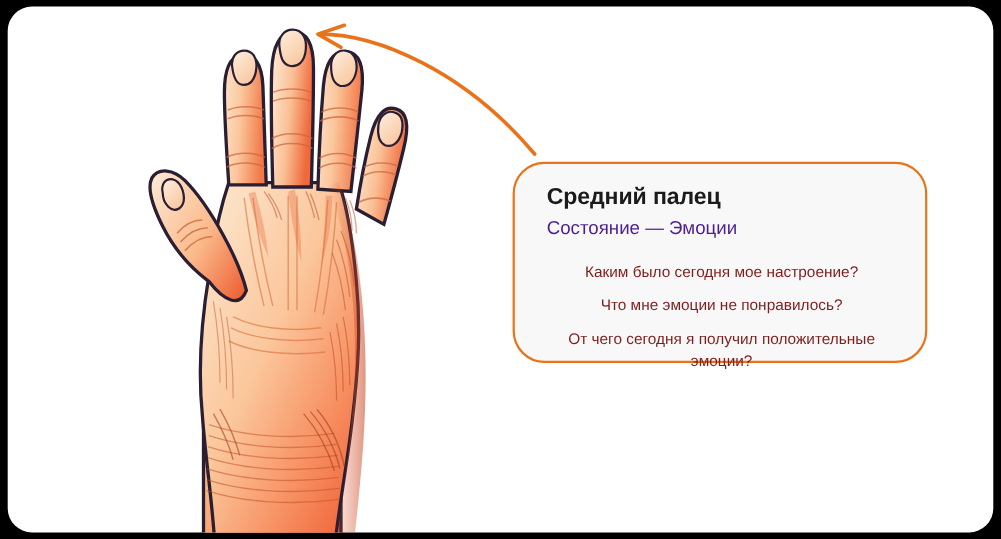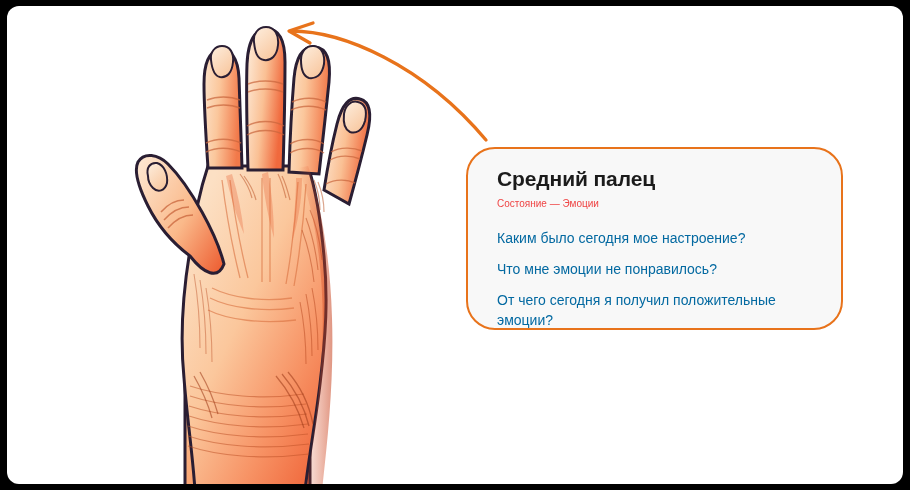--- a/index.html
+++ b/index.html
@@ -22,21 +22,21 @@
   }
 
   
   #card {
     position: absolute;
     left: 7px;
     top: 6px;
     width: 896px;
     height: 478px;
     background: #ffffff;
-    border-radius: 12px;
+    border-radius: 22px;
     overflow: hidden;
   }
 
   
   #hand-wrap {
     position: absolute;
     left: 55px;
     top: -8px;
     width: 380px;
     height: 490px;
@@ -70,31 +70,32 @@
   }
   #callout-title {
     font-size: 21px;
     font-weight: bold;
     color: #1b1b1b;
     letter-spacing: -0.1px;
     line-height: 1.15;
     margin: 0 0 7px 0;
   }
   #callout-subtitle {
-    font-size: 10px;
-    color: #ef4444;
+    font-size: 17px;
+    color: #4c1d95;
     line-height: 1.2;
     margin: 0 0 19px 0;
   }
   .question {
     font-size: 14px;
-    color: #0369a1;
+    color: #7f1d1d;
     line-height: 1.42;
     margin: 0 0 11px 0;
     max-width: 330px;
+    text-align: center;
   }
   .question:last-child { margin-bottom: 11px; }
 </style>
 </head>
 <body>
 
 <div id="screen">
 
   <div id="card">
 

